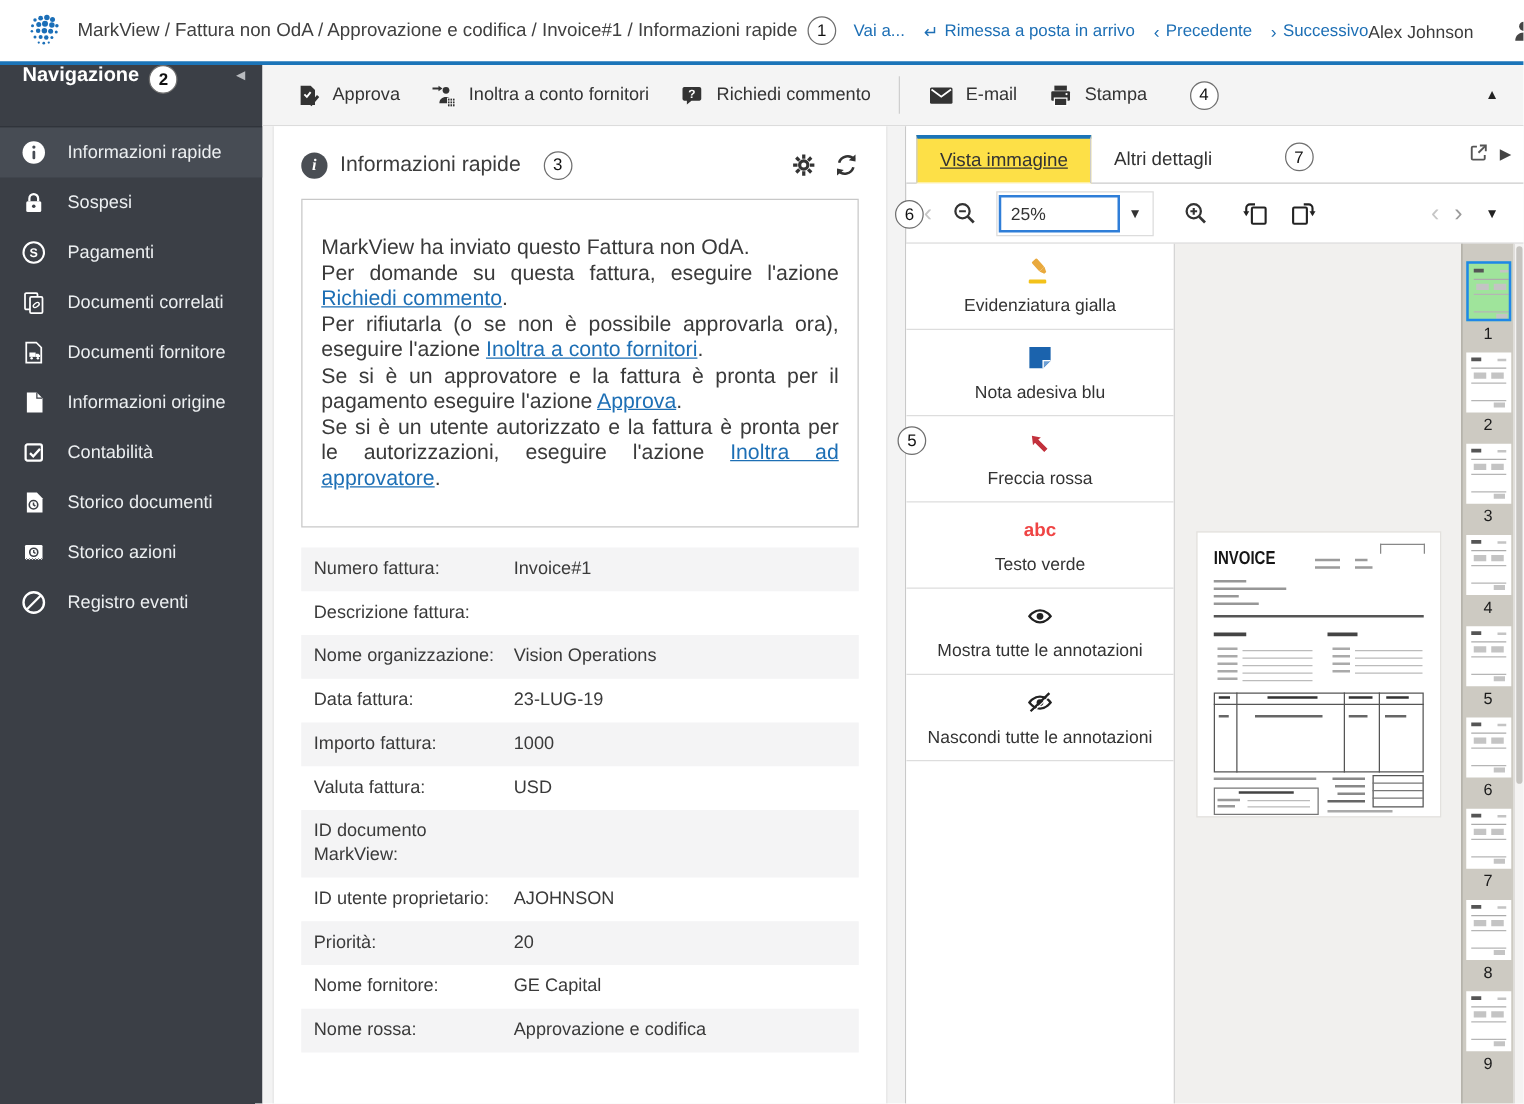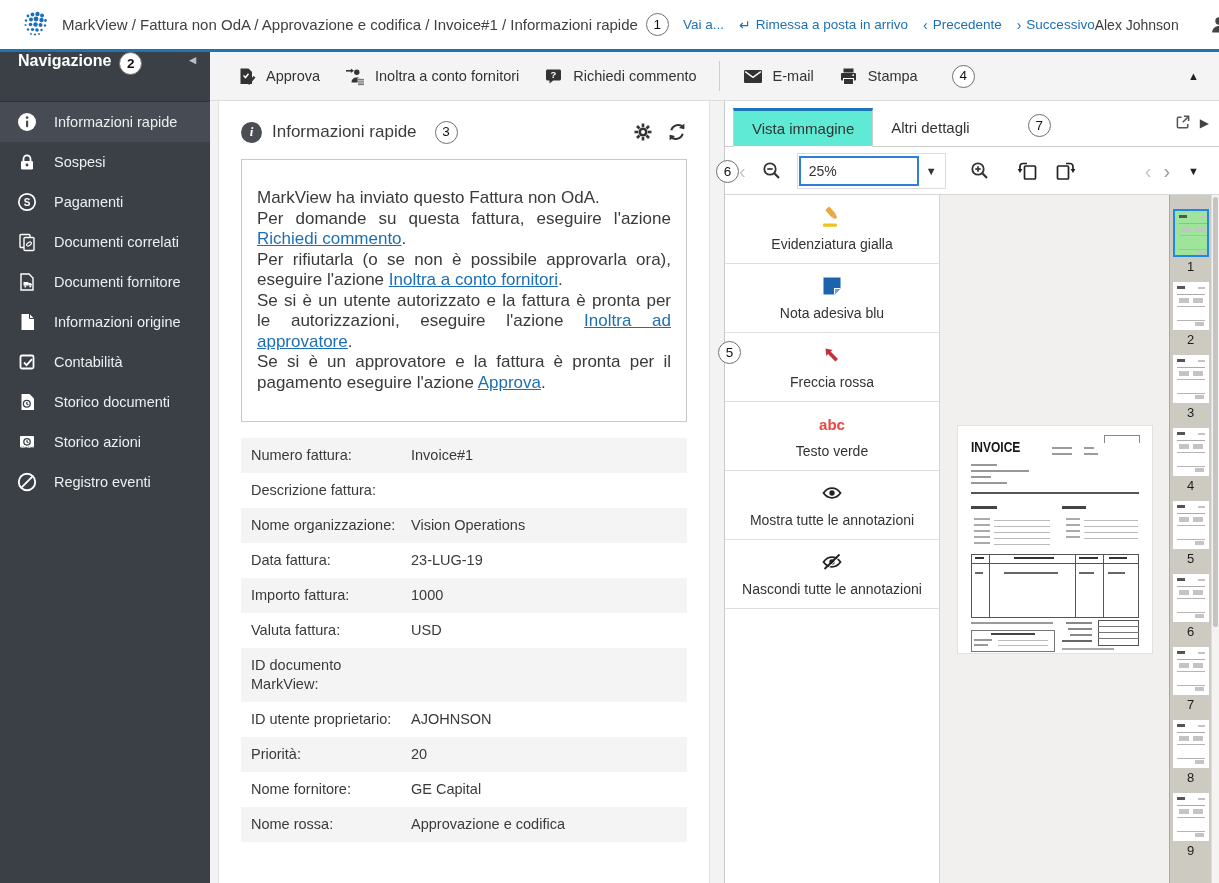--- a/index.html
+++ b/index.html
@@ -65,31 +65,31 @@
   .field-value{flex:1;color:#3a3a3a;}
 
   .gap{width:14px;flex:none;}
 
   
   .right-panel{flex:1;background:#fff;border-left:1px solid #c9c9c9;display:flex;flex-direction:column;min-width:0;}
   .tabbar{height:46px;flex:none;display:flex;align-items:flex-end;border-bottom:1px solid #ccc;
           padding-left:8px;position:relative;background:#fff;box-sizing:border-box;}
   .tab{height:39px;display:flex;align-items:center;padding:0 18px;font-size:15px;color:#333;
        cursor:pointer;box-sizing:border-box;margin-bottom:-1px;}
-  .tab.active{background:#5eead4;border:1px solid #ccc;border-bottom:1px solid #fff;border-top:3px solid #1b74b8;}
+  .tab.active{background:#fde047;border:1px solid #ccc;border-bottom:1px solid #fff;border-top:3px solid #1b74b8;text-decoration:underline;}
   .tabbar .badge{margin-left:40px;margin-bottom:9px;}
   .tab-actions{position:absolute;right:10px;top:13px;display:flex;gap:9px;align-items:center;color:#555;}
   .tab-actions .chevr{font-size:12px;color:#444;cursor:pointer;}
 
   .img-toolbar{height:48px;flex:none;display:flex;align-items:center;border-bottom:1px solid #d5d5d5;
                padding:0 14px;gap:15px;box-sizing:border-box;}
   .chev{color:#c6c6c6;font-size:20px;line-height:1;cursor:default;}
   .chev.mid{color:#9b9b9b;}
   .zoom-combo{display:flex;align-items:center;border:1px solid #dcdcdc;height:36px;box-sizing:border-box;padding-right:2px;}
-  .zoom-input{width:120px;height:30px;box-sizing:border-box;border:2px solid #2f7ed8;font-size:14px;
+  .zoom-input{width:97px;height:30px;box-sizing:border-box;border:2px solid #2f7ed8;font-size:14px;
               padding:0 8px;font-family:inherit;color:#333;outline:none;margin:1px;}
   .dd{color:#333;font-size:11px;padding:0 6px;cursor:pointer;}
   .right-tools{margin-left:auto;display:flex;align-items:center;gap:12px;}
 
   .viewer{flex:1;display:flex;min-height:0;}
   .annot-col{width:214px;flex:none;overflow:hidden;background:#fff;}
   .annot-item{display:flex;flex-direction:column;align-items:center;padding:10px 6px 11px;
               border-bottom:1px solid #ddd;cursor:pointer;}
   .annot-icon{height:24px;display:flex;align-items:center;justify-content:center;}
   .annot-label{margin-top:7px;font-size:14px;color:#333;}
@@ -376,22 +376,22 @@
                   <polygon points="2.6,18.4 2.6,12.8 8,13.9" fill="#333"></polygon>
                 </svg>
               </button>
             </span>
           </div>
 
           <div class="message-box">
             <p><span>MarkView ha inviato questo Fattura non OdA.</span></p>
             <p><span>Per domande su questa fattura, eseguire l'azione </span><a class="msg-link">Richiedi commento</a><span>.</span></p>
             <p><span>Per rifiutarla (o se non è possibile approvarla ora), eseguire l'azione </span><a class="msg-link">Inoltra a conto fornitori</a><span>.</span></p>
+            <p><span>Se si è un approvatore e la fattura è pronta per il pagamento eseguire l'azione </span><a class="msg-link">Approva</a><span>.</span></p>
             <p><span>Se si è un utente autorizzato e la fattura è pronta per le autorizzazioni, eseguire l'azione </span><a class="msg-link">Inoltra ad approvatore</a><span>.</span></p>
-            <p><span>Se si è un approvatore e la fattura è pronta per il pagamento eseguire l'azione </span><a class="msg-link">Approva</a><span>.</span></p>
           </div>
 
           <div class="fields">
             <div class="field-row">
                 <div class="field-label">Numero fattura:</div>
                 <div class="field-value">Invoice#1</div>
               </div>
             <div class="field-row">
                 <div class="field-label">Descrizione fattura:</div>
                 <div class="field-value"></div>

